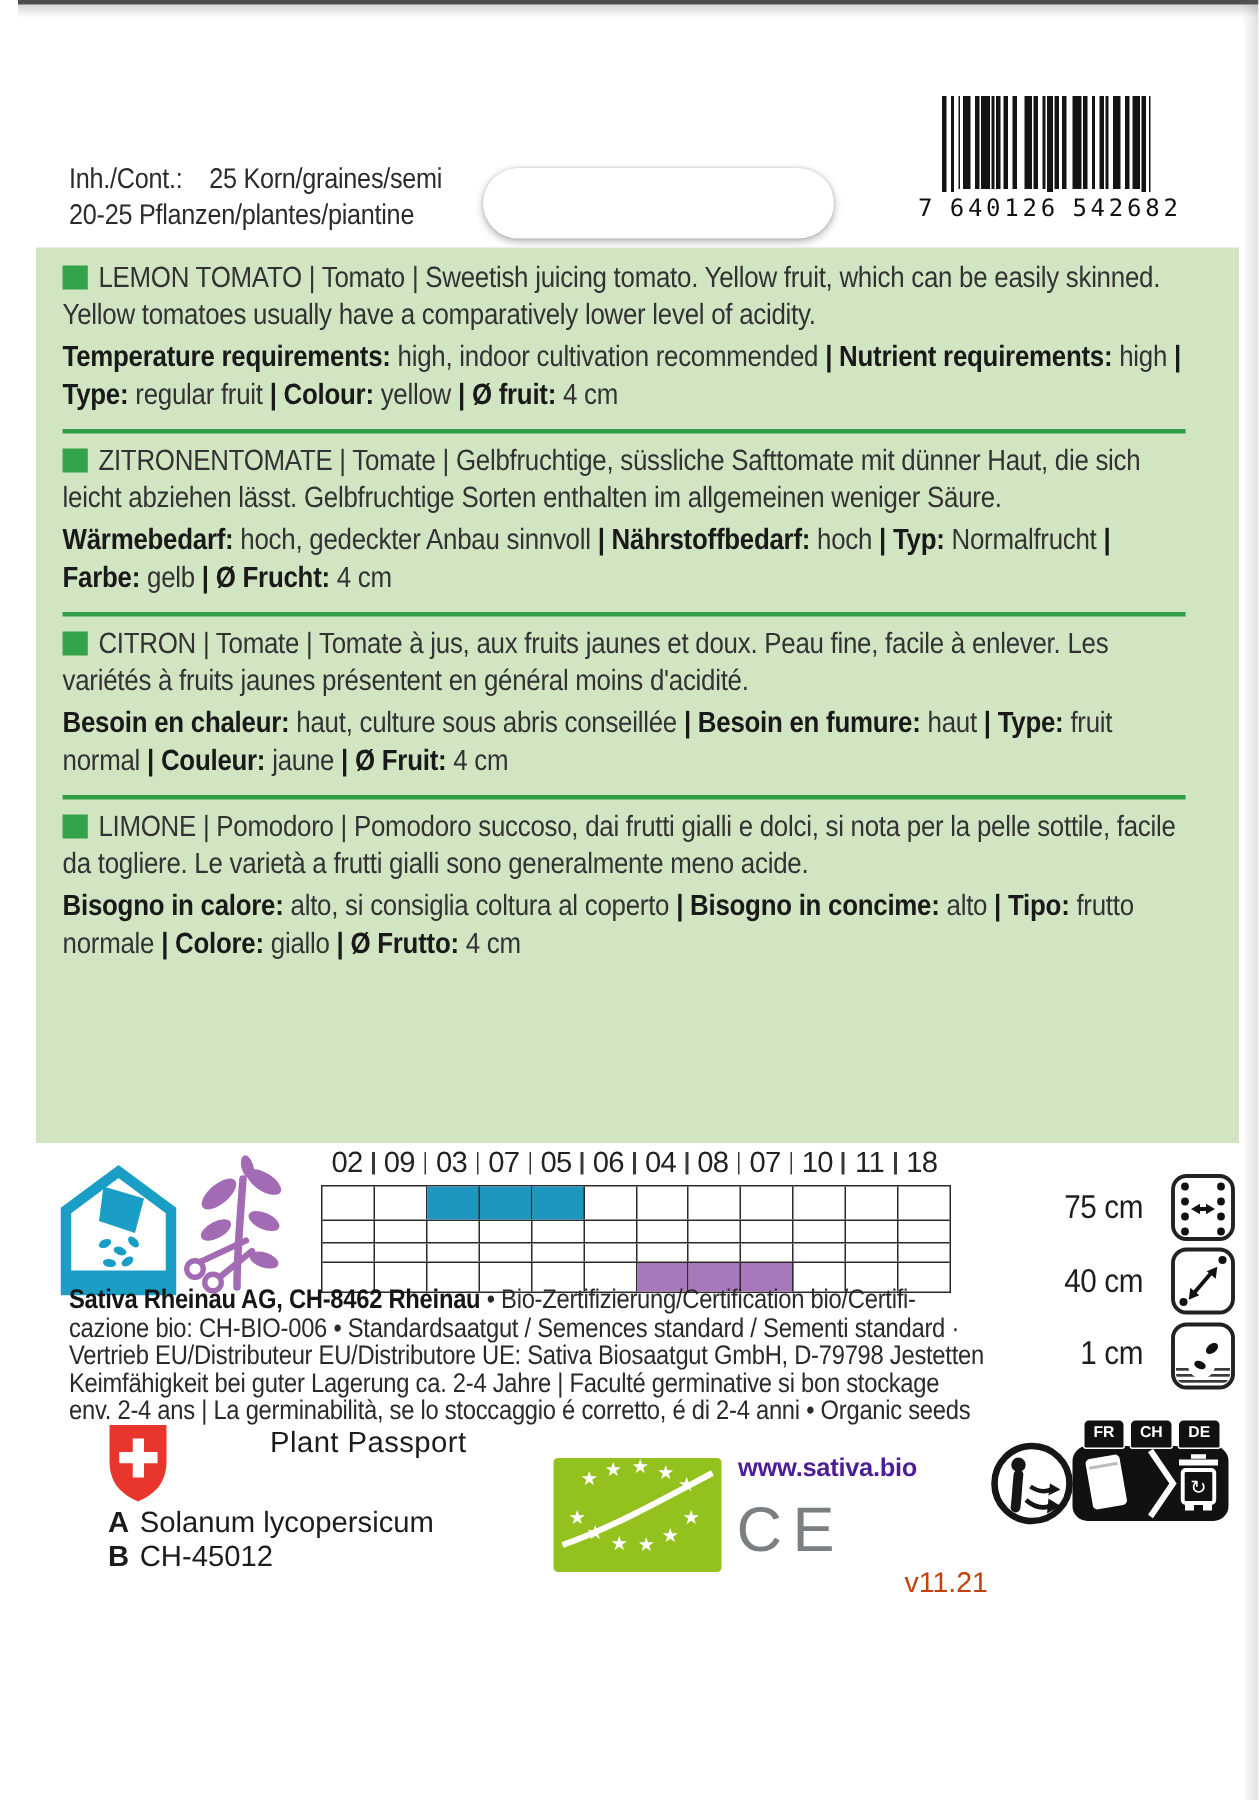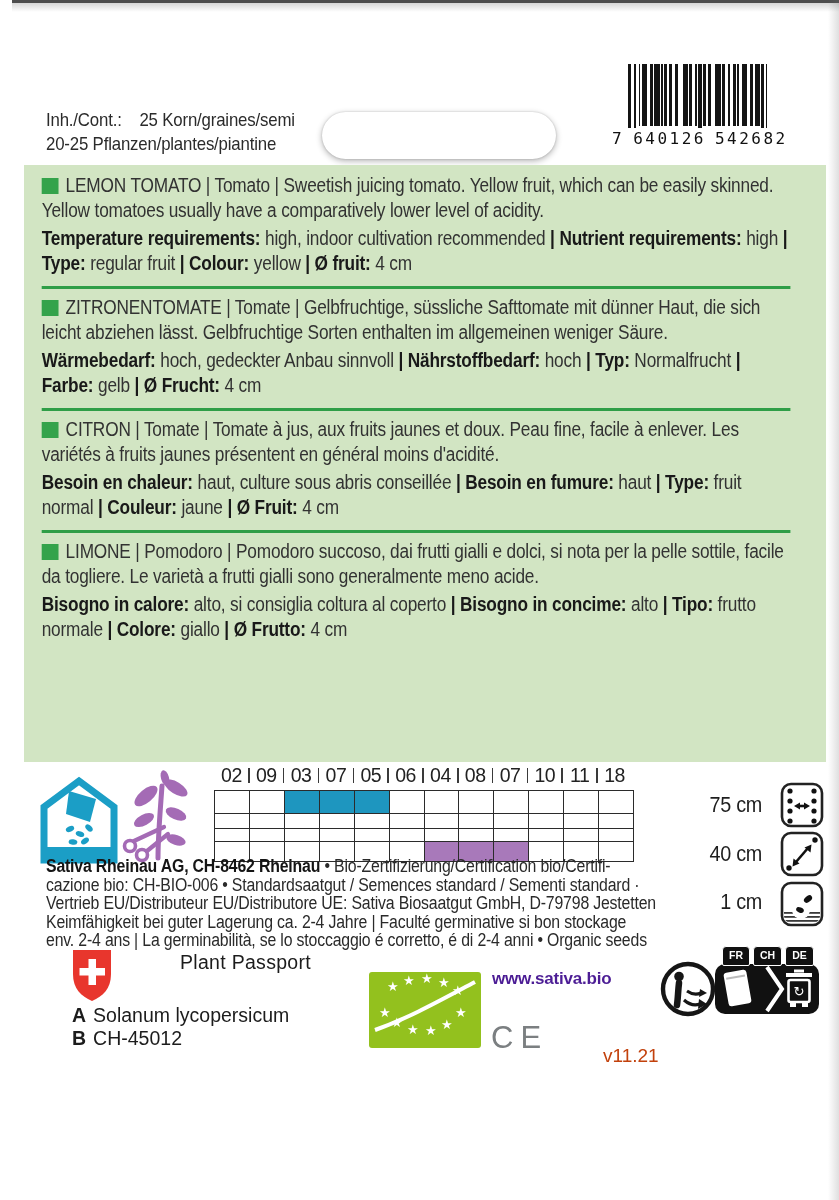--- a/index.html
+++ b/index.html
@@ -53,21 +53,21 @@
   .producer b{color:#151515;}
   
   .pp-title{left:168px;top:951px;font-size:19.5px;color:#1c1c1c;letter-spacing:.3px;}
   .pp-line{left:60px;font-size:19.5px;color:#1c1c1c;}
   .pp-line b{margin-right:7px;}
   
   .eu-logo{left:357px;top:972px;width:112px;height:76px;background:#93c11e;border-radius:3px;overflow:hidden;}
   .eu-star{position:absolute;color:#fff;font-size:13px;line-height:13px;font-family:"DejaVu Sans",sans-serif;}
   
   .website{left:480px;top:969px;font-size:17px;font-weight:bold;color:#4c1d95;letter-spacing:-.2px;}
-  .ce-mark{left:479px;top:1020px;font-size:31px;color:#7b7f81;letter-spacing:7px;}
+  .ce-mark{left:479px;top:996px;font-size:42px;color:#7b7f81;letter-spacing:7px;}
   .version{left:591px;top:1045px;font-size:19px;color:#c2410c;}
   
   .rec-badge{left:703px;top:946px;width:108px;}
   .rec-tabs{display:flex;gap:3px;padding-left:7px;position:relative;z-index:2;}
   .rec-tab{background:#111;color:#fff;font-size:10.5px;font-weight:bold;line-height:1;
     padding:3px 6px 4px;border-radius:4px 4px 2px 2px;border:1.5px solid #fff;}
   .rec-main{position:relative;margin-top:-2px;width:104px;height:50px;background:#111;border-radius:10px;}
   .sachet{position:absolute;left:11px;top:7px;width:23px;height:34px;background:#fff;border-radius:3px;transform:rotate(-10deg);}
   .sachet::after{content:'';position:absolute;left:2px;right:2px;top:5px;height:1.5px;background:#bbb;}
   .chev{position:absolute;left:0;top:0;}

